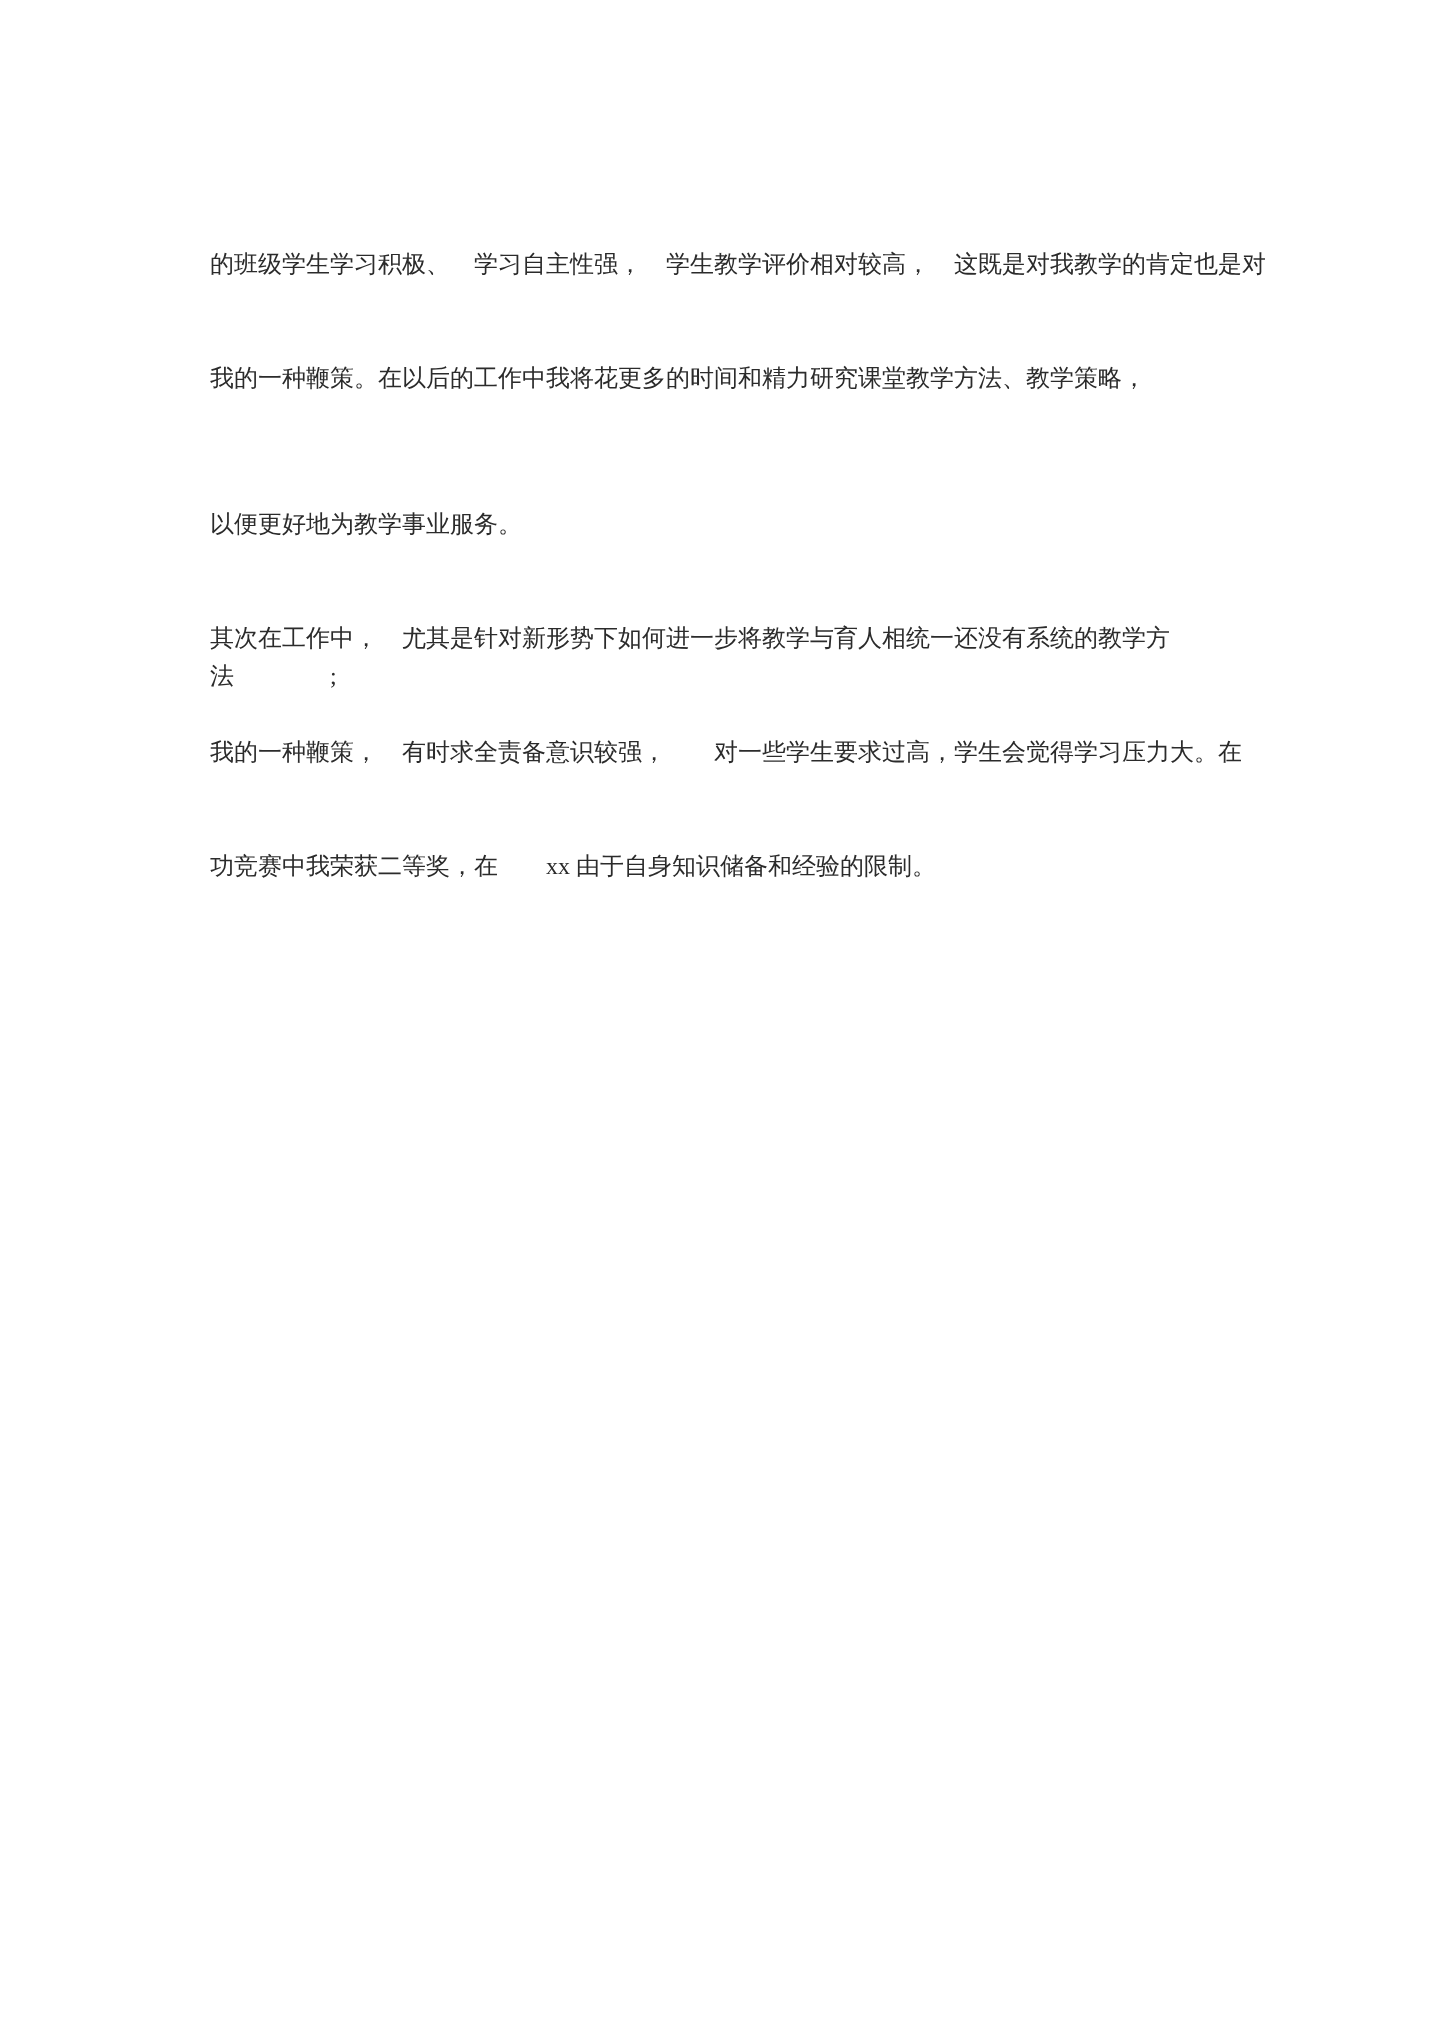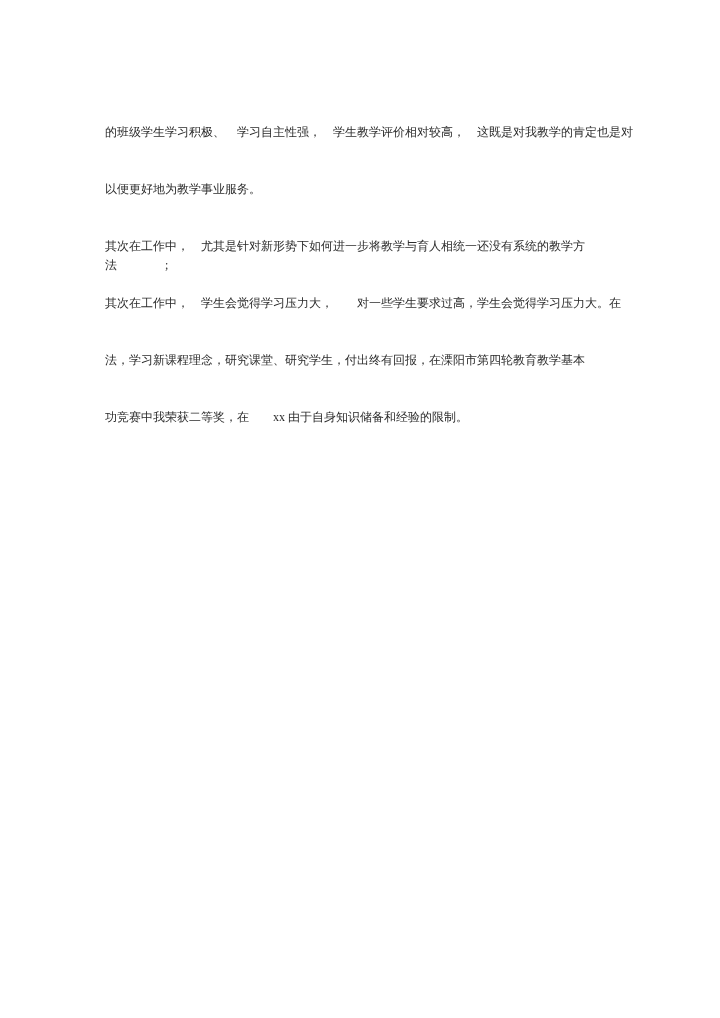--- a/index.html
+++ b/index.html
@@ -31,28 +31,28 @@
     font-size: 12px;
     line-height: 19px;
     white-space: pre-wrap;
     letter-spacing: 0;
   }
   .text-line {
     height: 19px;
   }
   
   .text-line.gap-before {
-    margin-top: 0;
+    margin-top: 16px;
   }
 </style>
 </head>
 <body>
 
 <div class="doc-page">
   <div class="text-block">
     <div class="text-line">的班级学生学习积极、　学习自主性强，　学生教学评价相对较高，　这既是对我教学的肯定也是对</div>
+    <div class="text-line">我的一种鞭策。在以后的工作中我将花更多的时间和精力研究课堂教学方法、教学策略，</div>
     <div class="text-line gap-before">以便更好地为教学事业服务。</div>
     <div class="text-line">其次在工作中，　尤其是针对新形势下如何进一步将教学与育人相统一还没有系统的教学方法　　　　;</div>
-    <div class="text-line">其次在工作中，　学生会觉得学习压力大，　　对一些学生要求过高，学生会觉得学习压力大。在</div>
-    <div class="text-line">法，学习新课程理念，研究课堂、研究学生，付出终有回报，在溧阳市第四轮教育教学基本</div>
+    <div class="text-line">我的一种鞭策，　有时求全责备意识较强，　　对一些学生要求过高，学生会觉得学习压力大。在</div>
     <div class="text-line">功竞赛中我荣获二等奖，在　　xx 由于自身知识储备和经验的限制。</div>
   </div>
 </div>
 
 </body></html>

